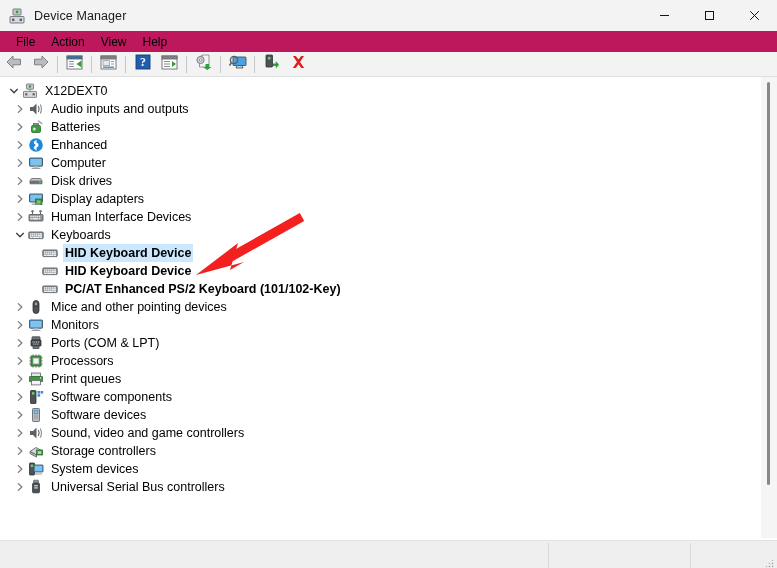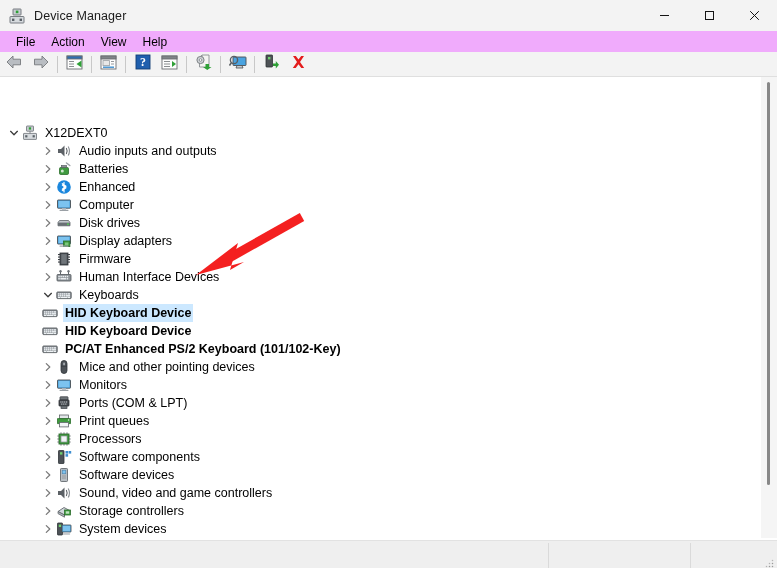--- a/index.html
+++ b/index.html
@@ -62,21 +62,21 @@
     color: #141414;
     font-family: "DejaVu Sans", sans-serif;
   }
 
   
   .menubar {
     position: absolute;
     left: 0; top: 31px;
     width: 777px;
     height: 21px;
-    background: #f0abfc;
+    background: #be185d;
     display: flex;
     align-items: center;
     padding-left: 8px;
     box-sizing: border-box;
   }
   .menu-item {
     font-size: 12px;
     color: #000000;
     padding: 2px 8px;
     cursor: default;
@@ -148,22 +148,22 @@
     flex: none;
     position: relative;
   }
   .nlabel {
     line-height: 18px;
     padding: 0 2px;
   }
   .node.selected .nlabel {
     background: #cce8ff;
   }
-  .node.lvl0 { padding-left: 6px; margin-top: 42px; }
-  .node.lvl1 { padding-left: 40px; }
+  .node.lvl0 { padding-left: 6px; }
+  .node.lvl1 { padding-left: 12px; }
   .node.lvl2 { padding-left: 42px; font-weight: bold; }
 
   
   .vscroll {
     position: absolute;
     right: 0; top: 77px;
     width: 16px;
     height: 461px;
     background: #f5f5f5;
   }
@@ -479,42 +479,20 @@
             </svg></span>
           <span class="nlabel">Display adapters</span>
         </div>
         <div class="node lvl1">
           <span class="twisty">
             <svg width="10" height="10" viewBox="0 0 10 10">
               <path d="M3.3 1.6 L6.8 5 L3.3 8.4" fill="none" stroke="#7a7a7a" stroke-width="1.25" stroke-linecap="round" stroke-linejoin="round"></path>
             </svg>
           </span>
           <span class="nicon"><svg width="16" height="16" viewBox="0 0 16 16">
-              <rect x="4" y="2" width="8" height="12" fill="#4a4f54" stroke="#2f3337" stroke-width="0.8"></rect>
-              <rect x="5.3" y="3.2" width="5.4" height="9.6" fill="#6f757a"></rect>
-              <g fill="#3a3f44">
-                <rect x="2" y="3" width="2" height="1.1"></rect>
-                <rect x="2" y="5.5" width="2" height="1.1"></rect>
-                <rect x="2" y="8" width="2" height="1.1"></rect>
-                <rect x="2" y="10.5" width="2" height="1.1"></rect>
-                <rect x="12" y="3" width="2" height="1.1"></rect>
-                <rect x="12" y="5.5" width="2" height="1.1"></rect>
-                <rect x="12" y="8" width="2" height="1.1"></rect>
-                <rect x="12" y="10.5" width="2" height="1.1"></rect>
-              </g>
-            </svg></span>
-          <span class="nlabel">Firmware</span>
-        </div>
-        <div class="node lvl1">
-          <span class="twisty">
-            <svg width="10" height="10" viewBox="0 0 10 10">
-              <path d="M3.3 1.6 L6.8 5 L3.3 8.4" fill="none" stroke="#7a7a7a" stroke-width="1.25" stroke-linecap="round" stroke-linejoin="round"></path>
-            </svg>
-          </span>
-          <span class="nicon"><svg width="16" height="16" viewBox="0 0 16 16">
               <rect x="1" y="5.5" width="14" height="6.5" rx="0.8" fill="#8d9398" stroke="#4f5459" stroke-width="0.8"></rect>
               <g fill="#e9edf0">
                 <rect x="2.3" y="6.8" width="1.5" height="1.5"></rect>
                 <rect x="4.4" y="6.8" width="1.5" height="1.5"></rect>
                 <rect x="6.5" y="6.8" width="1.5" height="1.5"></rect>
                 <rect x="8.6" y="6.8" width="1.5" height="1.5"></rect>
                 <rect x="10.7" y="6.8" width="1.5" height="1.5"></rect>
                 <rect x="2.3" y="9" width="1.5" height="1.5"></rect>
                 <rect x="4.4" y="9" width="5.7" height="1.5"></rect>
                 <rect x="10.7" y="9" width="1.5" height="1.5"></rect>
@@ -667,34 +645,20 @@
             </svg></span>
           <span class="nlabel">Ports (COM &amp; LPT)</span>
         </div>
         <div class="node lvl1">
           <span class="twisty">
             <svg width="10" height="10" viewBox="0 0 10 10">
               <path d="M3.3 1.6 L6.8 5 L3.3 8.4" fill="none" stroke="#7a7a7a" stroke-width="1.25" stroke-linecap="round" stroke-linejoin="round"></path>
             </svg>
           </span>
           <span class="nicon"><svg width="16" height="16" viewBox="0 0 16 16">
-              <rect x="3.5" y="2" width="9" height="3.6" fill="#e3e7ea" stroke="#5f6469" stroke-width="0.8"></rect>
-              <path d="M1.5 5.6 L14.5 5.6 L14.5 10.6 L1.5 10.6 Z" fill="#3f9a3f" stroke="#2c6e2c" stroke-width="0.8"></path>
-              <rect x="3.5" y="9.4" width="9" height="4.5" fill="#f2f5f7" stroke="#5f6469" stroke-width="0.8"></rect>
-              <circle cx="12.6" cy="7" r="0.8" fill="#d7f0d7"></circle>
-            </svg></span>
-          <span class="nlabel">Print queues</span>
-        </div>
-        <div class="node lvl1">
-          <span class="twisty">
-            <svg width="10" height="10" viewBox="0 0 10 10">
-              <path d="M3.3 1.6 L6.8 5 L3.3 8.4" fill="none" stroke="#7a7a7a" stroke-width="1.25" stroke-linecap="round" stroke-linejoin="round"></path>
-            </svg>
-          </span>
-          <span class="nicon"><svg width="16" height="16" viewBox="0 0 16 16">
               <rect x="3" y="3" width="10" height="10" fill="#3f9a3f" stroke="#2c6e2c" stroke-width="0.9"></rect>
               <rect x="5" y="5" width="6" height="6" fill="#f1f4f6" stroke="#8a8f94" stroke-width="0.7"></rect>
               <g stroke="#5f6469" stroke-width="0.9">
                 <line x1="5" y1="1.4" x2="5" y2="3"></line>
                 <line x1="8" y1="1.4" x2="8" y2="3"></line>
                 <line x1="11" y1="1.4" x2="11" y2="3"></line>
                 <line x1="5" y1="13" x2="5" y2="14.6"></line>
                 <line x1="8" y1="13" x2="8" y2="14.6"></line>
                 <line x1="11" y1="13" x2="11" y2="14.6"></line>
                 <line x1="1.4" y1="5" x2="3" y2="5"></line>
@@ -707,20 +671,34 @@
             </svg></span>
           <span class="nlabel">Processors</span>
         </div>
         <div class="node lvl1">
           <span class="twisty">
             <svg width="10" height="10" viewBox="0 0 10 10">
               <path d="M3.3 1.6 L6.8 5 L3.3 8.4" fill="none" stroke="#7a7a7a" stroke-width="1.25" stroke-linecap="round" stroke-linejoin="round"></path>
             </svg>
           </span>
           <span class="nicon"><svg width="16" height="16" viewBox="0 0 16 16">
+              <rect x="3.5" y="2" width="9" height="3.6" fill="#e3e7ea" stroke="#5f6469" stroke-width="0.8"></rect>
+              <path d="M1.5 5.6 L14.5 5.6 L14.5 10.6 L1.5 10.6 Z" fill="#3f9a3f" stroke="#2c6e2c" stroke-width="0.8"></path>
+              <rect x="3.5" y="9.4" width="9" height="4.5" fill="#f2f5f7" stroke="#5f6469" stroke-width="0.8"></rect>
+              <circle cx="12.6" cy="7" r="0.8" fill="#d7f0d7"></circle>
+            </svg></span>
+          <span class="nlabel">Print queues</span>
+        </div>
+        <div class="node lvl1">
+          <span class="twisty">
+            <svg width="10" height="10" viewBox="0 0 10 10">
+              <path d="M3.3 1.6 L6.8 5 L3.3 8.4" fill="none" stroke="#7a7a7a" stroke-width="1.25" stroke-linecap="round" stroke-linejoin="round"></path>
+            </svg>
+          </span>
+          <span class="nicon"><svg width="16" height="16" viewBox="0 0 16 16">
               <rect x="2.5" y="1.5" width="5.5" height="13" rx="0.6" fill="#4d5257" stroke="#2f3337" stroke-width="0.8"></rect>
               <rect x="4" y="3.2" width="2.4" height="2.4" fill="#6fd16f"></rect>
               <g fill="#3f8fd0">
                 <rect x="9.5" y="2" width="2.6" height="2.6"></rect>
                 <rect x="12.6" y="2" width="2.6" height="2.6"></rect>
                 <rect x="9.5" y="5.1" width="2.6" height="2.6"></rect>
               </g>
             </svg></span>
           <span class="nlabel">Software components</span>
         </div>

